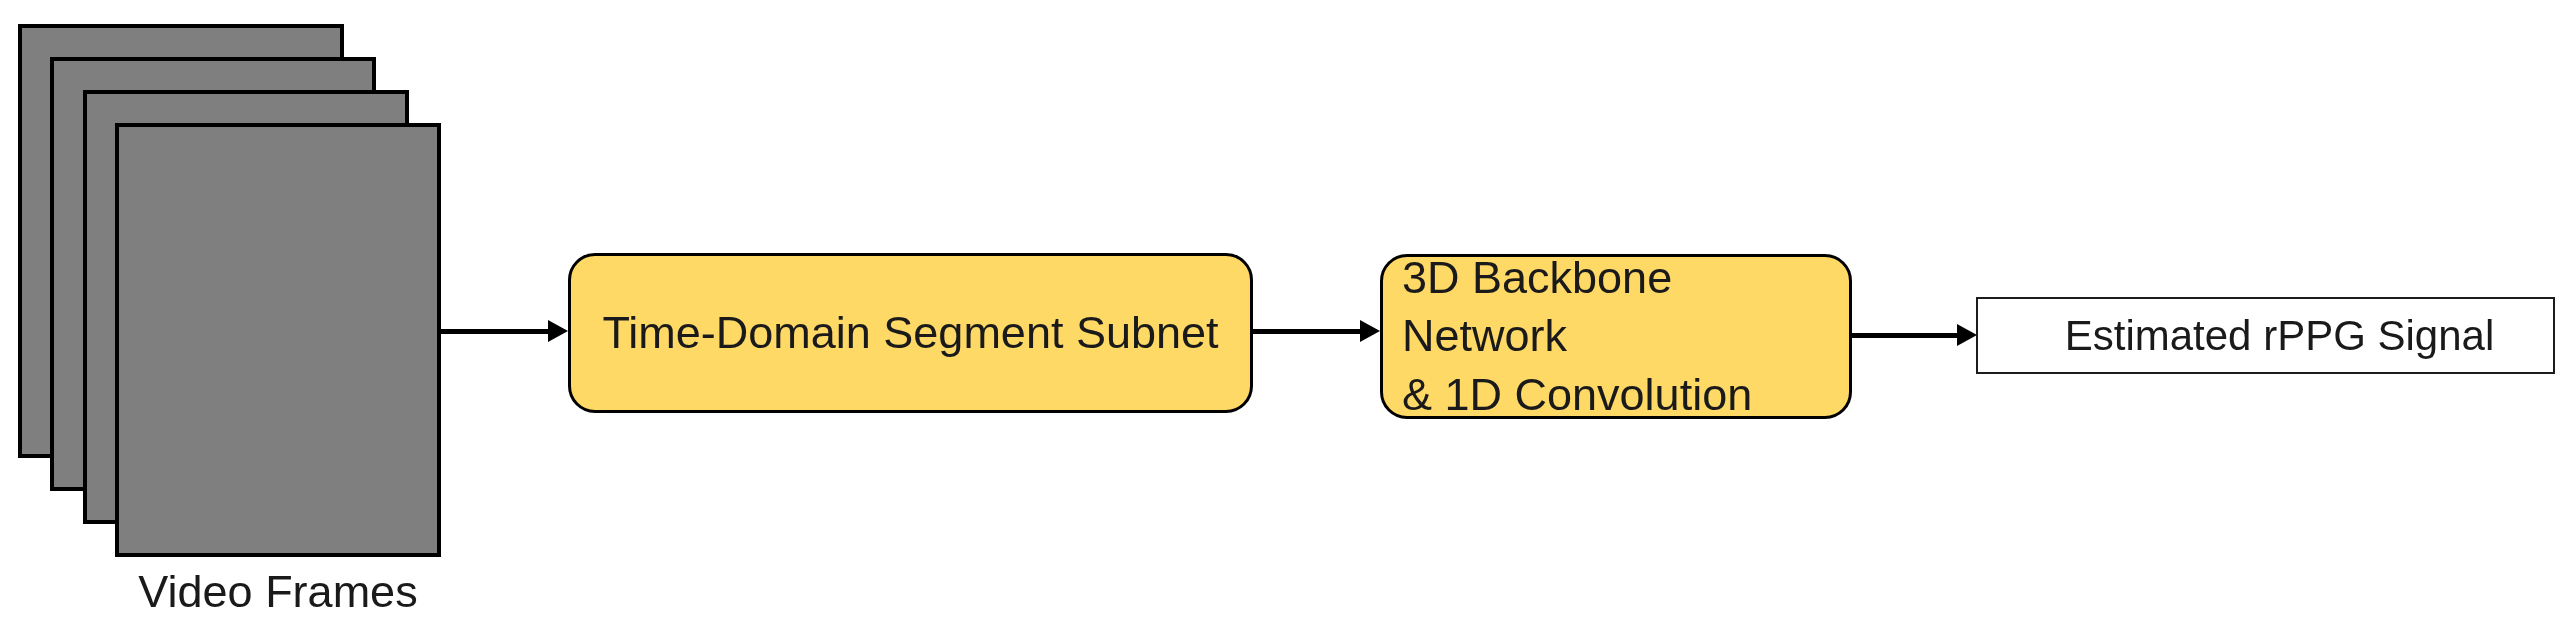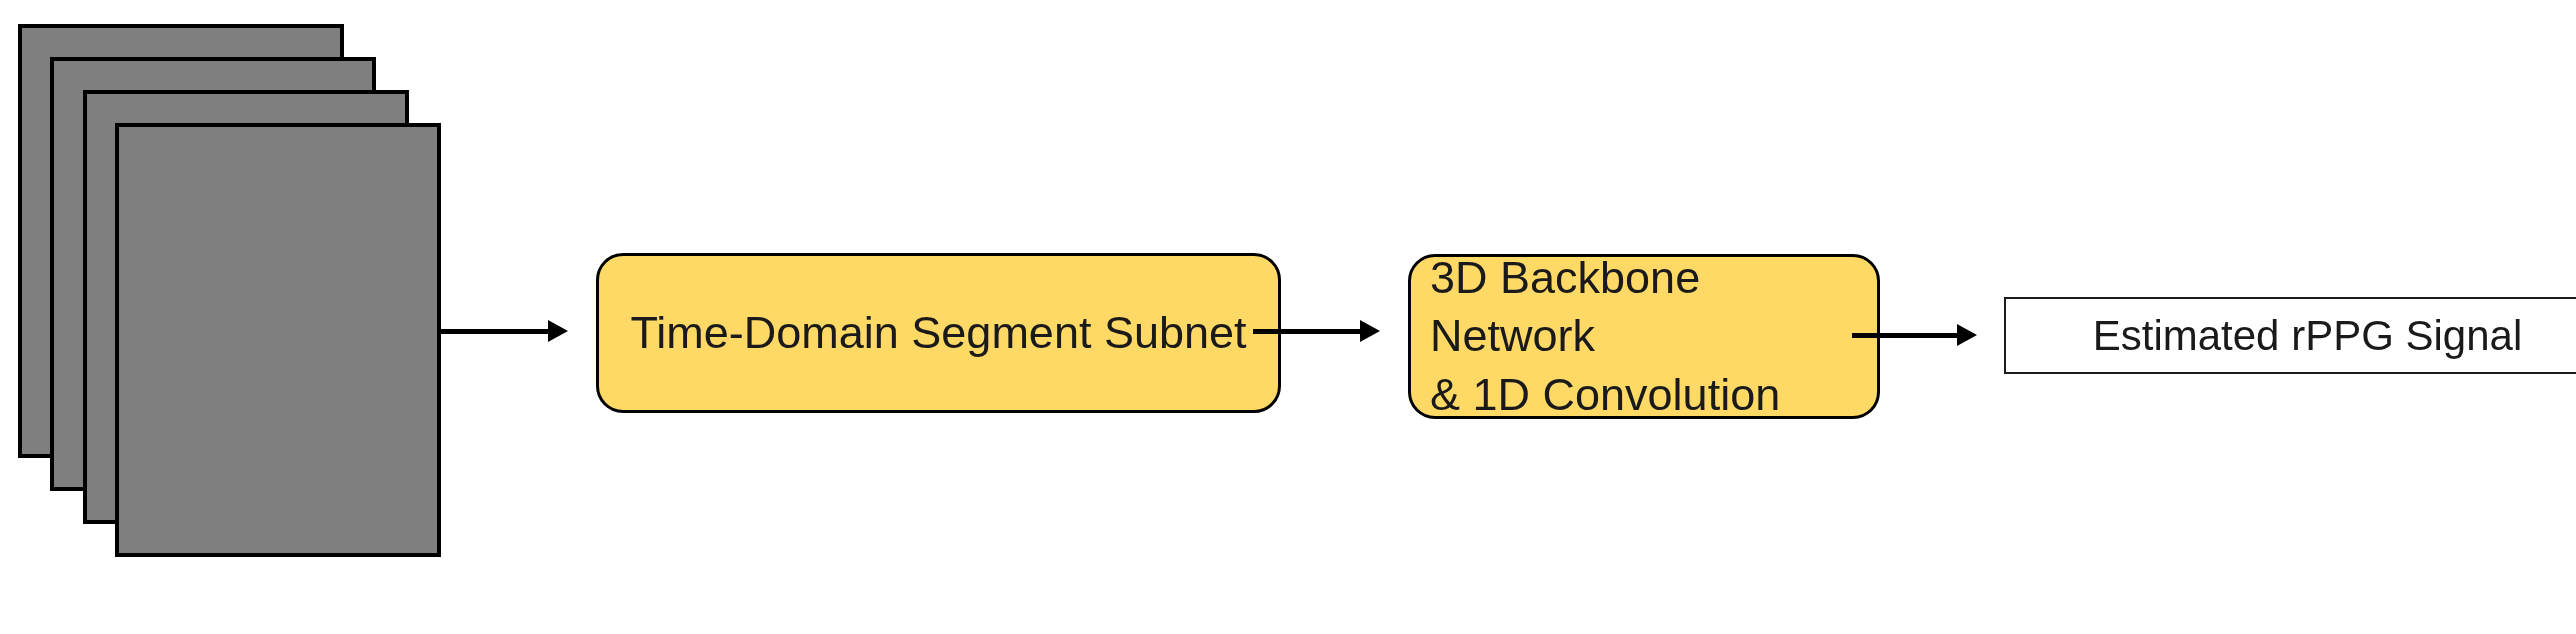--- a/index.html
+++ b/index.html
@@ -40,21 +40,20 @@
   }
 
   
   .node {
     position: absolute;
     box-sizing: border-box;
     display: flex;
     align-items: center;
     font-size: 45px;
     color: #1a1a1a;
-    margin-left: 28px;
   }
   .node-yellow {
     background: #ffd966;
     border: 3.9px solid #000000;
     border-radius: 27px;
   }
   .node-segment {
     left: 568px; top: 253px;
     width: 685px; height: 160px;
     justify-content: center;
@@ -109,20 +108,21 @@
 <body>
 
 <div class="canvas">
 
   <div>
     <div class="frame f1"></div>
     <div class="frame f2"></div>
     <div class="frame f3"></div>
     <div class="frame f4"></div>
   </div>
+  <div class="stack-label">Video Frames</div>
 
   <div class="arrow arrow-1">
     <div class="shaft"></div>
     <div class="head"></div>
   </div>
 
   <div class="node node-yellow node-segment">
     <span class="node-label">Time-Domain Segment Subnet</span>
   </div>
 

